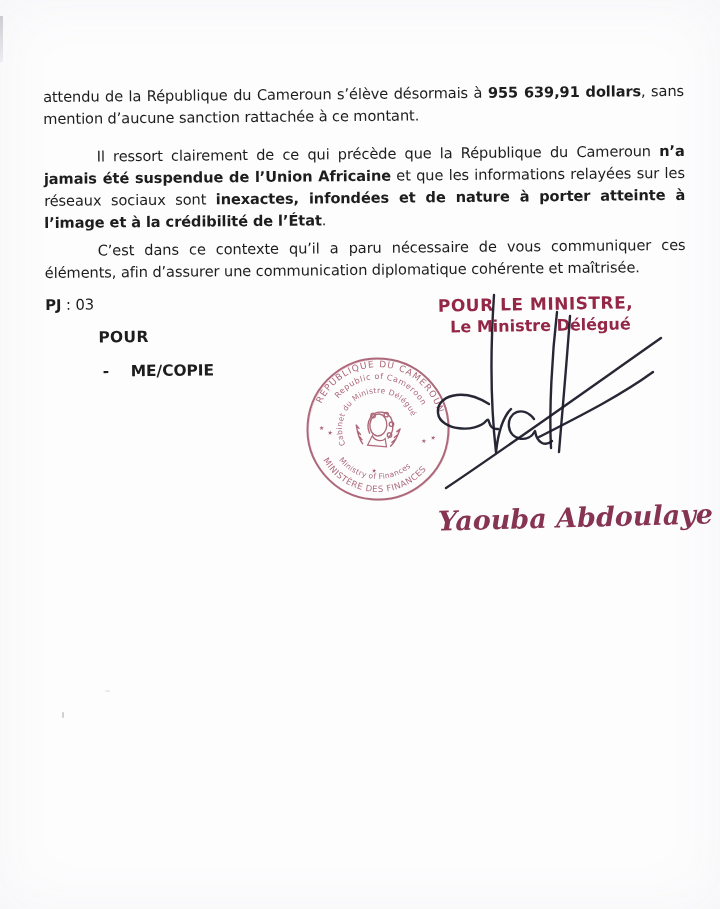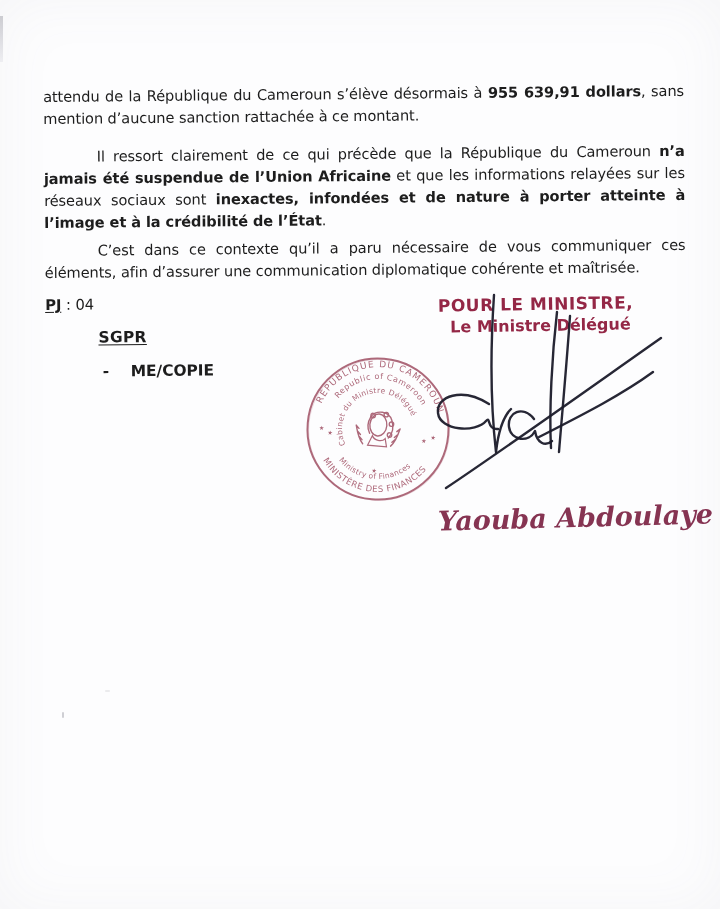--- a/index.html
+++ b/index.html
@@ -15,21 +15,21 @@
   .content{
     position:absolute;left:43px;top:86px;width:641px;
     transform:rotate(-0.55deg);transform-origin:left top;
     font-size:14.6px;line-height:22px;letter-spacing:-0.1px;
   }
   .content p{margin:0 0 16px;text-align:justify;}
   p.indent{text-indent:53px;}
   #p2{margin-bottom:6px;}
   #p3{margin-bottom:10px;}
   .b{font-weight:bold;}
-  .u{text-decoration:underline;text-underline-offset:2px;}
+  .u{text-underline-offset:2px;}
   .pj-line{margin:0 0 11px;font-size:14.8px;}
   .pj-label{font-weight:bold;}
   .copie{margin-left:53px;margin-bottom:12px;font-weight:bold;font-size:15.5px;letter-spacing:.3px;}
   .copy-item{margin-left:57px;font-weight:bold;font-size:15.5px;}
   .copy-item .dash{display:inline-block;width:28px;}
   .sign-heading{
     position:absolute;left:438px;top:294px;color:var(--heading-red,#942746);
     transform:rotate(-1deg);line-height:1.25;
   }
   .sign-heading .l1{font-size:17px;font-weight:bold;letter-spacing:.5px;}
@@ -51,23 +51,23 @@
 <body>
 
 <div class="page">
   <div class="edge-strip"></div>
 
   <div class="content">
     <p id="p1"><span>attendu de la République du Cameroun s’élève désormais à </span><span class="b">955 639,91 dollars</span><span>, sans mention d’aucune sanction rattachée à ce montant.</span></p>
     <p id="p2" class="indent"><span>Il ressort clairement de ce qui précède que la République du Cameroun </span><span class="b">n’a jamais été suspendue de l’Union Africaine</span><span> et que les informations relayées sur les réseaux sociaux sont </span><span class="b">inexactes, infondées et de nature à porter atteinte à l’image et à la crédibilité de l’État</span><span>.</span></p>
     <p id="p3" class="indent"><span>C’est dans ce contexte qu’il a paru nécessaire de vous communiquer ces éléments, afin d’assurer une communication diplomatique cohérente et maîtrisée.</span></p>
 
-    <div class="pj-line"><span class="pj-label u">PJ</span><span> : 04</span></div>
+    <div class="pj-line"><span class="pj-label u">PJ</span><span> : 03</span></div>
 
-    <div class="copie"><span class="u">SGPR</span></div>
+    <div class="copie"><span class="u">POUR</span></div>
 
     <div class="copy-item"><span class="dash">-</span><span>ME/COPIE</span></div>
   </div>
 
   <div class="sign-heading">
     <div class="l1">POUR LE MINISTRE,</div>
     <div class="l2">Le Ministre Délégué</div>
   </div>
 
   <svg class="overlay" width="720" height="909" viewBox="0 0 720 909">

